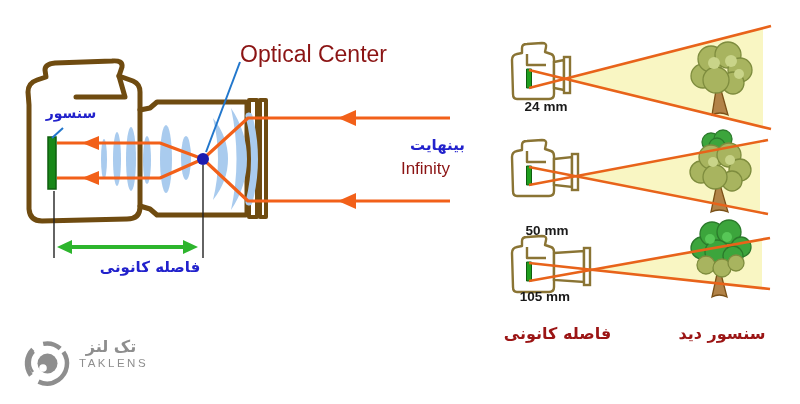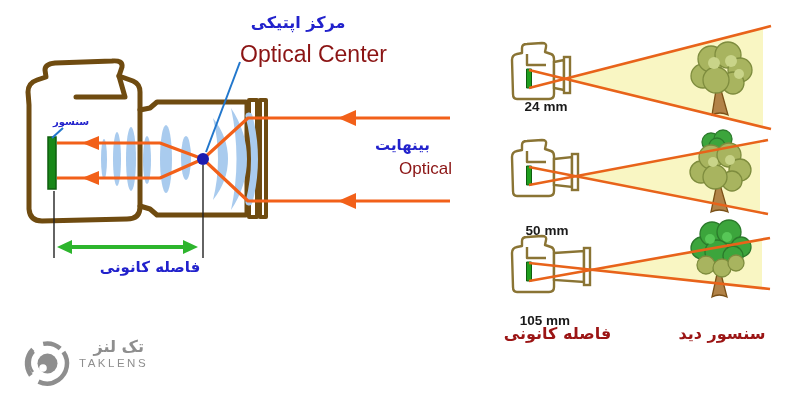--- a/index.html
+++ b/index.html
@@ -180,40 +180,39 @@
   </g>
 
   <g>
     <circle cx="47" cy="363.5" r="20" fill="none" stroke="#8e8e8e" stroke-width="4.5" stroke-dasharray="52 10 28 12 18 6" transform="rotate(-35 47 363.5)"></circle>
     <path d="M 34,352 A 15.5 15.5 0 0 0 33,372" fill="none" stroke="#8e8e8e" stroke-width="2.5"></path>
     <circle cx="47.5" cy="363.5" r="10" fill="#8e8e8e"></circle>
     <circle cx="43" cy="368" r="3.8" fill="#ffffff"></circle>
   </g>
 </svg>
 
-<div class="lbl fa" dir="rtl" style="left:248px;top:14px;width:100px;font-size:16px;">مرکز اپتیکی</div>
 
 <div class="lbl en" style="left:240px;top:42px;width:126px;font-size:23px;">Optical Center</div>
 
-<div class="lbl fa" dir="rtl" style="left:42px;top:116px;width:58px;font-size:10px;">سنسور</div>
-
-<div class="lbl fa" dir="rtl" style="left:365px;top:137px;width:75px;font-size:15px;">بینهایت</div>
-
-<div class="lbl en" style="left:388px;top:160px;width:75px;font-size:17px;">Optical</div>
+<div class="lbl fa" dir="rtl" style="left:42px;top:106px;width:58px;font-size:14px;">سنسور</div>
+
+<div class="lbl fa" dir="rtl" style="left:400px;top:137px;width:75px;font-size:15px;">بینهایت</div>
+
+<div class="lbl en" style="left:388px;top:160px;width:75px;font-size:17px;">Infinity</div>
 
 <div class="lbl fa" dir="rtl" style="left:90px;top:259px;width:120px;font-size:15px;">فاصله کانونی</div>
 
 
 <div class="lbl mm" style="left:518px;top:100px;width:56px;">24 mm</div>
 
 <div class="lbl mm" style="left:519px;top:196px;width:56px;margin-top:28px;">50 mm</div>
 
-<div class="lbl mm" style="left:513px;top:290px;width:64px;margin-top:24px;">105 mm</div>
+<div class="lbl mm" style="left:513px;top:290px;width:64px;">105 mm</div>
 
 <div class="lbl fa-red" dir="rtl" style="left:500px;top:325px;width:115px;font-size:16px;">فاصله کانونی</div>
 
 <div class="lbl fa-red" dir="rtl" style="left:672px;top:325px;width:100px;font-size:16px;">سنسور دید</div>
 
-<div class="lbl logo-fa" dir="rtl" style="left:78px;top:338px;width:66px;text-align:right;">تک لنز</div>
+<div class="lbl logo-fa" dir="rtl" style="left:78px;top:338px;width:66px;text-align:center;">تک لنز</div>
 
 <div class="lbl logo-en" style="left:79px;top:357px;width:80px;text-align:left;">TAKLENS</div>
 
 </div>
 
 </body></html>

